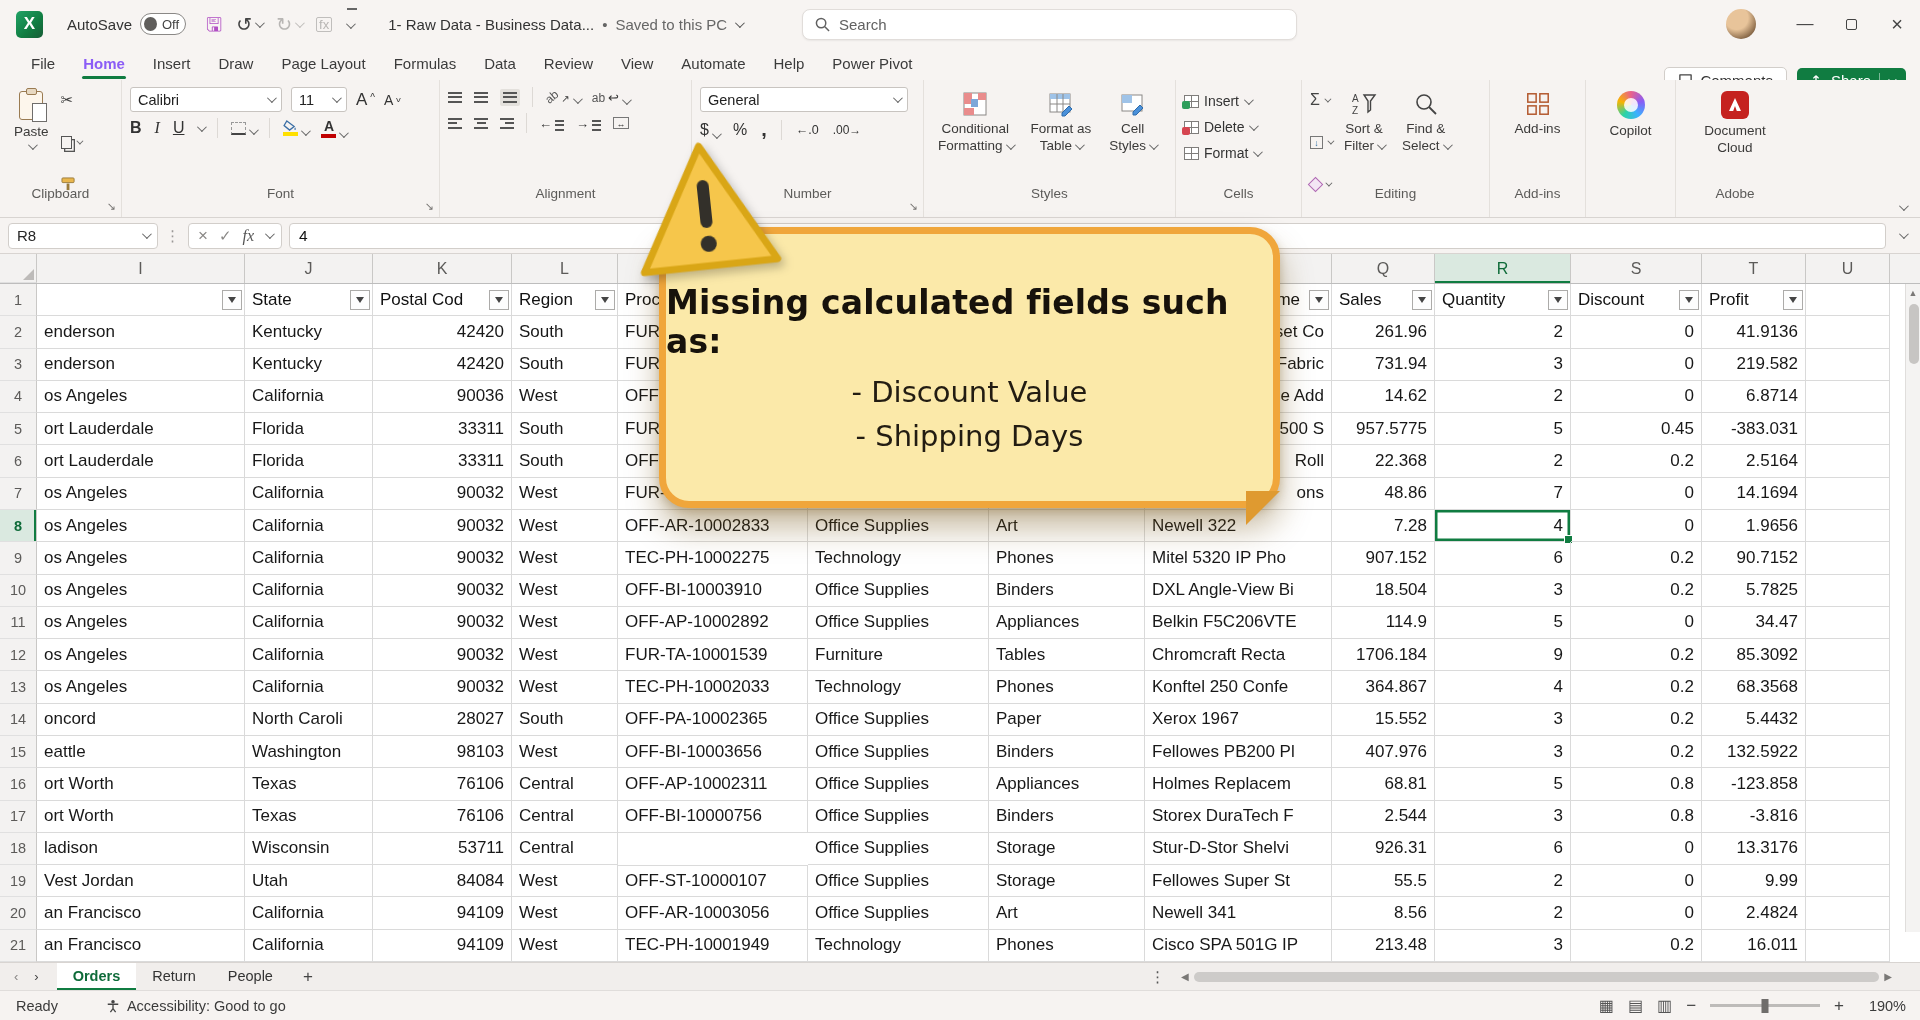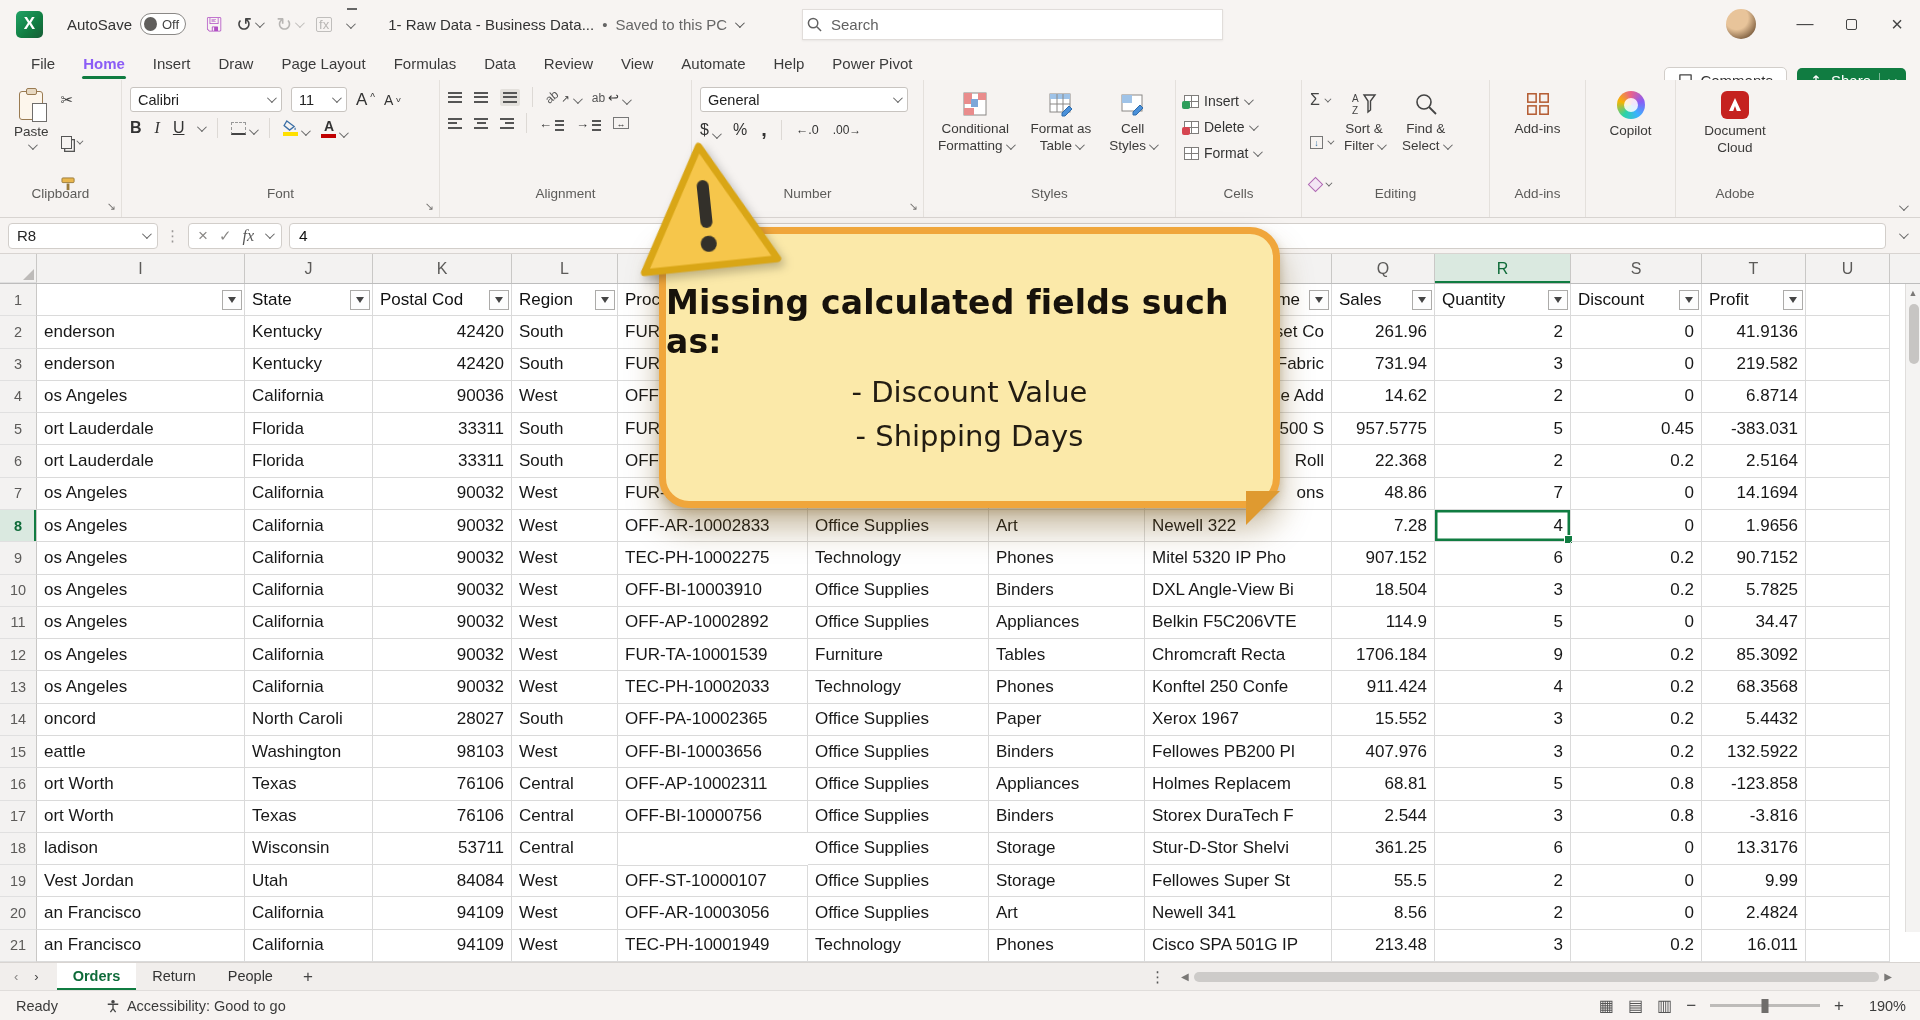--- a/index.html
+++ b/index.html
@@ -21,22 +21,22 @@
   .qat .ic { font-size:19px; line-height:1; }
   .save-ic { color:#b14fc4; font-size:17px; }
   .dis { color:#b8b6b4; }
   .chev { display:inline-block; width:7px; height:7px; border-right:1.5px solid #666; border-bottom:1.5px solid #666;
     transform:rotate(45deg) translateY(-2px); }
   .chev.dis2 { border-color:#c0bebc; }
   .qat-custom { display:inline-block; position:relative; width:12px; }
   .qat-custom::before { content:""; position:absolute; top:-7px; left:1px; width:10px; height:2px; background:#666; }
   .doc-title { display:flex; align-items:center; gap:8px; margin-left:30px; font-size:15px; color:#333; white-space:nowrap; }
   .doc-title .dim { color:#666; }
-  .searchbox { position:absolute; left:802px; top:9px; width:421px; height:31px; background:#fff;
-    border:1px solid #E1DDDA; border-radius:0; display:flex; align-items:center; gap:9px; padding-left:4px;
+  .searchbox { position:absolute; left:802px; top:9px; width:495px; height:31px; background:#fff;
+    border:1px solid #E1DDDA; border-radius:8px; display:flex; align-items:center; gap:9px; padding-left:12px;
     font-size:15px; color:#616161; box-shadow:0 1px 2px rgba(0,0,0,.06); }
   .win-right { position:absolute; right:0; top:0; height:48px; display:flex; align-items:center; }
   .avatar { width:30px; height:30px; border-radius:50%; margin-right:26px;
     background:radial-gradient(circle at 35% 30%, #e8c49a 0 40%, #8a6a4a 75%, #5f4632 100%); }
   .winbtn { width:46px; height:48px; display:flex; align-items:center; justify-content:center; color:#444; font-size:17px; }
   .maxbox { width:11px; height:11px; border:1.4px solid #444; border-radius:2px; }
 
   
   .tabrow { height:32px; background:#F7F4F2; display:flex; align-items:center; position:relative; }
   .rtabs { display:flex; align-items:center; margin-left:18px; gap:2px; }
@@ -865,21 +865,21 @@
         <div class="grow">
           <div class="gut">13</div>
           <div class="cell" style="width: 208px;">os Angeles</div>
           <div class="cell" style="width: 128px;">California</div>
           <div class="cell num" style="width: 139px;">90032</div>
           <div class="cell" style="width: 106px;">West</div>
           <div class="cell" style="width: 190px;">TEC-PH-10002033</div>
           <div class="cell" style="width: 181px;">Technology</div>
           <div class="cell" style="width: 156px;">Phones</div>
           <div class="cell" style="width: 187px;">Konftel 250 Confe</div>
-          <div class="cell num" style="width: 103px;">911.424</div>
+          <div class="cell num" style="width: 103px;">364.867</div>
           <div class="cell num" style="width: 136px;">4</div>
           <div class="cell num" style="width: 131px;">0.2</div>
           <div class="cell num" style="width: 104px;">68.3568</div>
           <div class="cell" style="width: 84px;"></div>
         </div>
         <div class="grow">
           <div class="gut">14</div>
           <div class="cell" style="width: 208px;">oncord</div>
           <div class="cell" style="width: 128px;">North Caroli</div>
           <div class="cell num" style="width: 139px;">28027</div>
@@ -945,21 +945,21 @@
         <div class="grow">
           <div class="gut">18</div>
           <div class="cell" style="width: 208px;">ladison</div>
           <div class="cell" style="width: 128px;">Wisconsin</div>
           <div class="cell num" style="width: 139px;">53711</div>
           <div class="cell" style="width: 106px;">Central</div>
           <div class="cell" style="width: 190px; margin-top: 32px;">OFF-ST-10004186</div>
           <div class="cell" style="width: 181px;">Office Supplies</div>
           <div class="cell" style="width: 156px;">Storage</div>
           <div class="cell" style="width: 187px;">Stur-D-Stor Shelvi</div>
-          <div class="cell num" style="width: 103px;">361.25</div>
+          <div class="cell num" style="width: 103px;">926.31</div>
           <div class="cell num" style="width: 136px;">6</div>
           <div class="cell num" style="width: 131px;">0</div>
           <div class="cell num" style="width: 104px;">13.3176</div>
           <div class="cell" style="width: 84px;"></div>
         </div>
         <div class="grow">
           <div class="gut">19</div>
           <div class="cell" style="width: 208px;">Vest Jordan</div>
           <div class="cell" style="width: 128px;">Utah</div>
           <div class="cell num" style="width: 139px;">84084</div>

